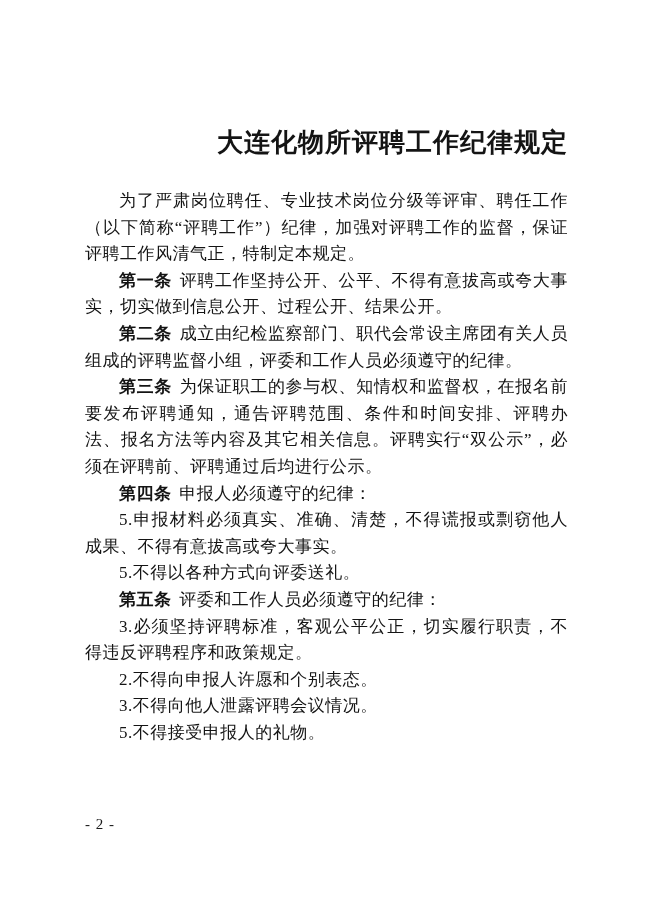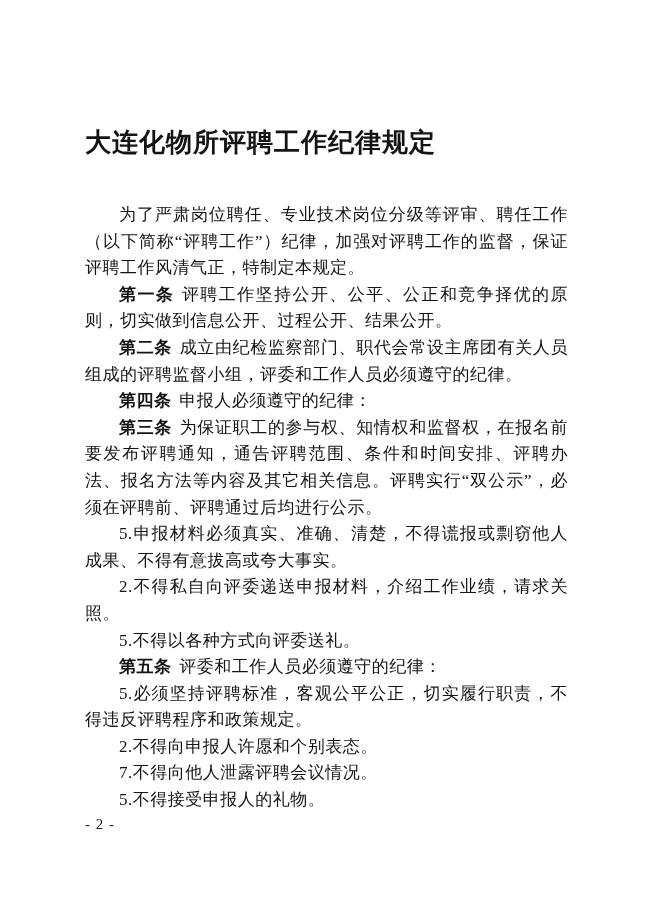--- a/index.html
+++ b/index.html
@@ -13,28 +13,28 @@
     height: 919px;
     background: #ffffff;
     color: #141414;
     font-family: "Liberation Serif", serif;
     box-sizing: border-box;
     padding: 125px 82px 0 85px;
     overflow: hidden;
   }
   .doc-title {
     margin: 0;
-    text-align: left;
+    text-align: right;
     font-size: 26px;
     font-weight: bold;
     letter-spacing: 1px;
     white-space: nowrap;
   }
   .doc-body {
-    margin-top: 42px;
+    margin-top: 28px;
     font-size: 17px;
     line-height: 26.6px;
     text-align: justify;
     text-justify: inter-ideograph;
     letter-spacing: 0.5px;
   }
   .doc-body p {
     margin: 0;
     text-indent: 2em;
   }
@@ -54,42 +54,41 @@
 <body>
 
 <div class="page">
 
   <h1 class="doc-title">大连化物所评聘工作纪律规定</h1>
 
   <div class="doc-body">
 
     <p><b></b><span>为了严肃岗位聘任、专业技术岗位分级等评审、聘任工作（以下简称“评聘工作”）纪律，加强对评聘工作的监督，保证评聘工作风清气正，特制定本规定。</span></p>
 
-    <p><b>第一条</b><span>评聘工作坚持公开、公平、公正和竞争择优的原则，切实做到信息公开、过程公开、结果公开。</span></p>
+    <p><b>第一条</b><span>评聘工作坚持公开、公平、不得有意拔高或夸大事实，切实做到信息公开、过程公开、结果公开。</span></p>
 
     <p><b>第二条</b><span>成立由纪检监察部门、职代会常设主席团有关人员组成的评聘监督小组，评委和工作人员必须遵守的纪律。</span></p>
 
+    <p><b>第三条</b><span>为保证职工的参与权、知情权和监督权，在报名前要发布评聘通知，通告评聘范围、条件和时间安排、评聘办法、报名方法等内容及其它相关信息。评聘实行“双公示”，必须在评聘前、评聘通过后均进行公示。</span></p>
+
     <p><b>第四条</b><span>申报人必须遵守的纪律：</span></p>
-
-    <p><b>第三条</b><span>为保证职工的参与权、知情权和监督权，在报名前要发布评聘通知，通告评聘范围、条件和时间安排、评聘办法、报名方法等内容及其它相关信息。评聘实行“双公示”，必须在评聘前、评聘通过后均进行公示。</span></p>
 
     <p><b></b><span>5.申报材料必须真实、准确、清楚，不得谎报或剽窃他人成果、不得有意拔高或夸大事实。</span></p>
 
-    <p><b></b><span>2.不得私自向评委递送申报材料，介绍工作业绩，请求关照。</span></p>
 
 
     <p><b></b><span>5.不得以各种方式向评委送礼。</span></p>
 
     <p><b>第五条</b><span>评委和工作人员必须遵守的纪律：</span></p>
 
-    <p><b></b><span>5.必须坚持评聘标准，客观公平公正，切实履行职责，不得违反评聘程序和政策规定。</span></p>
+    <p><b></b><span>3.必须坚持评聘标准，客观公平公正，切实履行职责，不得违反评聘程序和政策规定。</span></p>
 
     <p><b></b><span>2.不得向申报人许愿和个别表态。</span></p>
 
-    <p><b></b><span>7.不得向他人泄露评聘会议情况。</span></p>
+    <p><b></b><span>3.不得向他人泄露评聘会议情况。</span></p>
 
     <p><b></b><span>5.不得接受申报人的礼物。</span></p>
 
   </div>
 
   <div class="page-footer">- 2 -</div>
 
 </div>
 
 </body></html>

